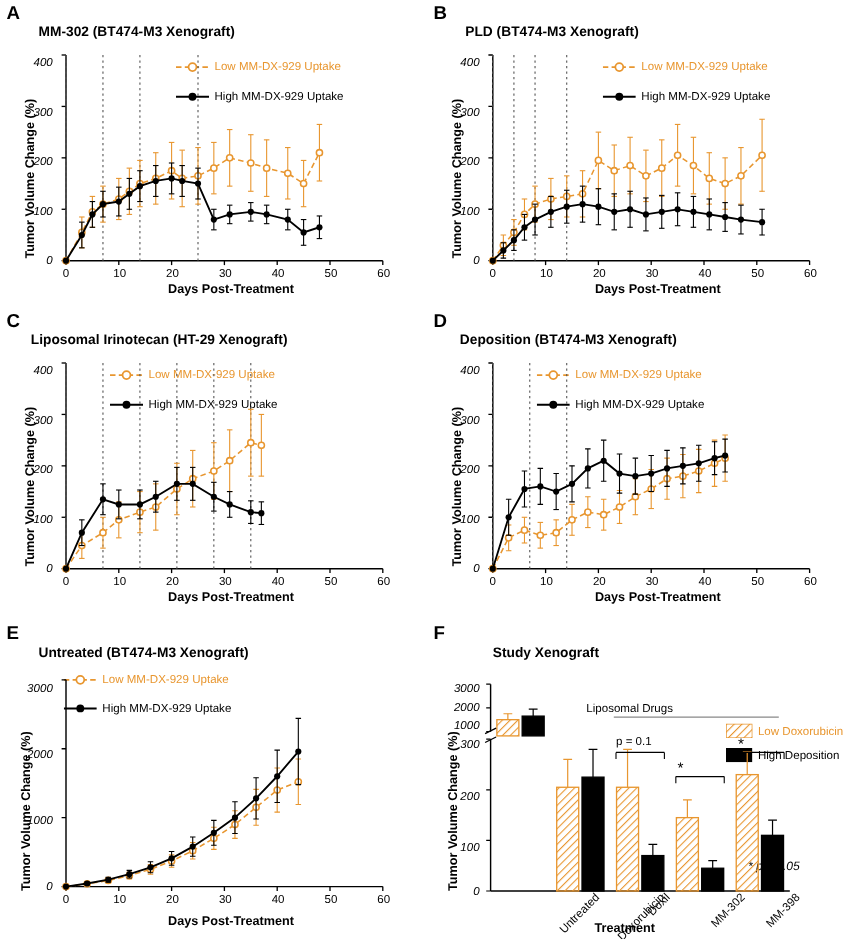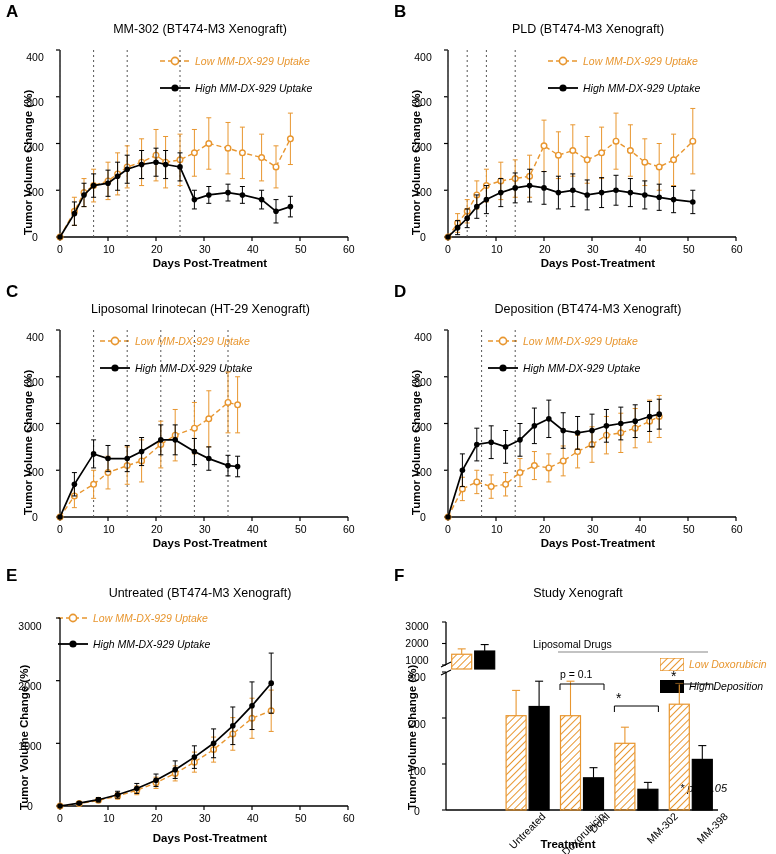--- a/index.html
+++ b/index.html
@@ -1,24 +1,24 @@
 <!DOCTYPE html>
 <html><head>
 <meta charset="utf-8">
 <style>
   html,body{margin:0;padding:0;background:#ffffff;}
   body{width:776px;height:854px;font-family:"Liberation Sans",sans-serif;color:#000;position:relative;overflow:hidden;}
   .panel{position:absolute;}
   .panel-letter{position:absolute;font-weight:bold;font-size:17px;}
-  .panel-title{position:absolute;font-weight:normal;font-size:12.5px;text-align:center;}
+  .panel-title{position:absolute;font-weight:bold;font-size:12.5px;}
   .axis-y-label{position:absolute;font-weight:bold;font-size:11.5px;transform-origin:0 0;transform:rotate(-90deg);white-space:nowrap;}
   .axis-x-label{position:absolute;font-weight:bold;font-size:11.5px;white-space:nowrap;text-align:center;}
   .tick-label{position:absolute;font-size:10.5px;white-space:nowrap;}
-  .tick-label.y{text-align:center;}
-  .legend-row{position:absolute;font-size:10.5px;white-space:nowrap;display:flex;align-items:flex-start;gap:5px;font-style:italic;}
+  .tick-label.y{text-align:right;font-style:italic;}
+  .legend-row{position:absolute;font-size:10.5px;white-space:nowrap;display:flex;align-items:center;gap:5px;}
   .legend-row span.txt{font-size:10.5px;}
   svg{display:block;}
   .orange{color:#E8962F;}
   .note{position:absolute;font-size:11px;font-style:italic;}
   .bargroup-label{position:absolute;font-size:10.5px;white-space:nowrap;transform-origin:100% 0;}
 </style>
 </head>
 <body>
 
 <div class="panel" style="left:0;top:0;width:390px;height:280px;">

